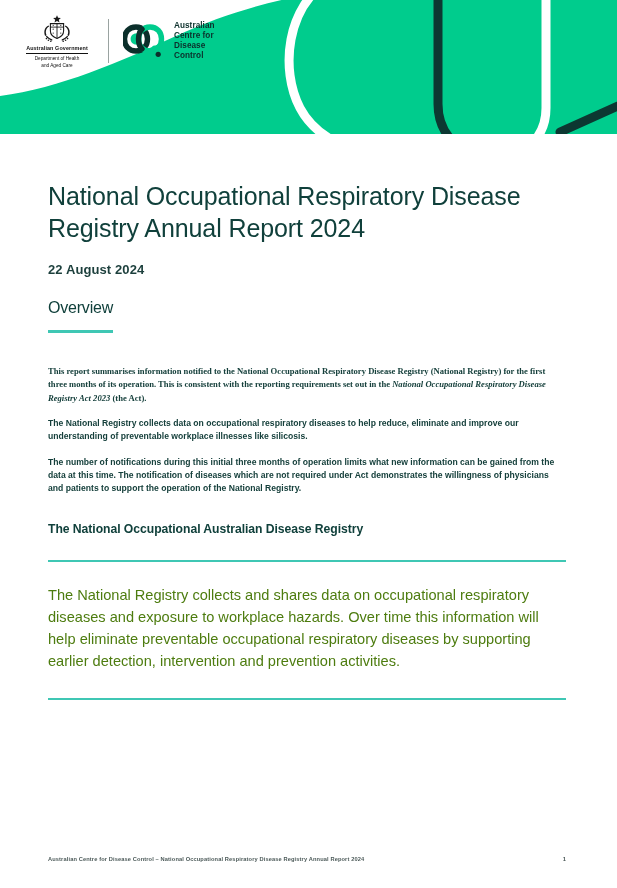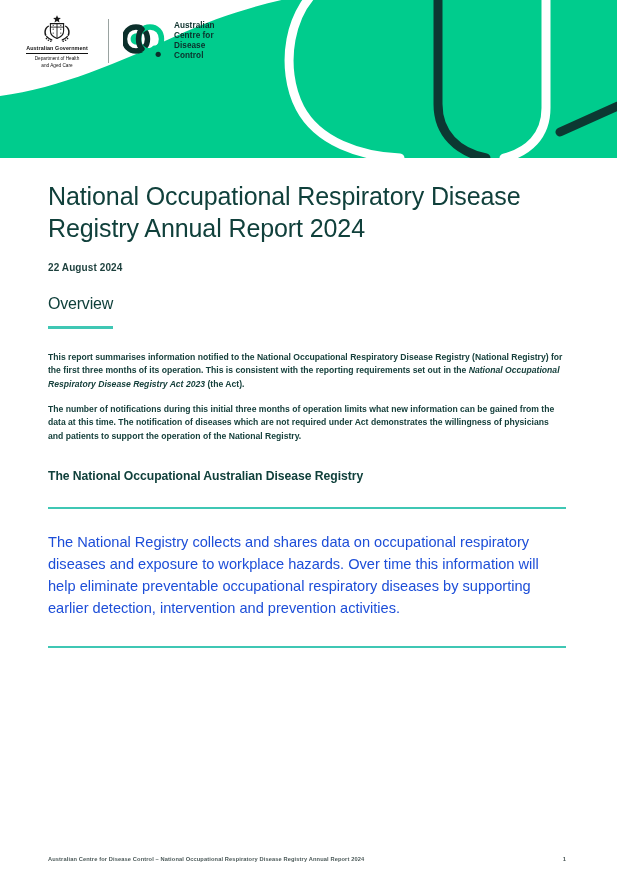--- a/index.html
+++ b/index.html
@@ -15,21 +15,21 @@
     font-family: "Liberation Sans", sans-serif;
     color: #143d3a;
   }
 
   
   .banner {
     position: absolute;
     left: 0;
     top: 0;
     width: 617px;
-    height: 158px;
+    height: 134px;
     overflow: hidden;
     background: #ffffff;
   }
   .banner-svg {
     position: absolute;
     left: 0;
     top: 0;
     display: block;
   }
 
@@ -105,21 +105,21 @@
   .doc-title {
     font-size: 25px;
     font-weight: normal;
     line-height: 1.28;
     color: #10403b;
     margin: 22px 0 0 0;
     letter-spacing: -.1px;
     max-width: 480px;
   }
   .doc-date {
-    font-size: 10px;
+    font-size: 13px;
     color: #1c3f3c;
     margin-top: 18px;
     font-weight: bold;
     letter-spacing: .1px;
   }
 
   .h1 {
     font-size: 16px;
     font-weight: normal;
     color: #10403b;
@@ -134,41 +134,41 @@
   }
 
   p.body {
     font-size: 8.6px;
     line-height: 1.55;
     color: #16403c;
     margin: 12px 0 0 0;
     font-weight: bold;
     letter-spacing: .005px;
   }
-  p.body.first { margin-top: 22px; }
+  p.body.first { margin-top: 32px; font-family: Liberation Serif, serif; }
   p.body i { font-style: italic; }
 
   .h2 {
     font-size: 12.2px;
     font-weight: bold;
     color: #10403b;
     margin: 26px 0 0 0;
     letter-spacing: -.05px;
   }
 
   .quote-block {
     margin-top: 24px;
     border-top: 2.2px solid #3fc7b4;
     border-bottom: 2.2px solid #3fc7b4;
     padding: 22px 0 26px 0;
   }
   .quote-text {
     font-size: 14.6px;
     line-height: 1.52;
-    color: #1d4ed8;
+    color: #4d7c0f;
     margin: 0;
     max-width: 500px;
     font-weight: normal;
   }
 
   
   .footer {
     position: absolute;
     left: 48px;
     top: 856px;
@@ -282,20 +282,21 @@
   <div class="content">
 
     <h1 class="doc-title">National Occupational Respiratory Disease Registry Annual Report 2024</h1>
 
     <div class="doc-date">22 August 2024</div>
 
     <h2 class="h1">Overview</h2>
     <div class="rule-short"></div>
 
     <p class="body first"><span>This report summarises information notified to the National Occupational Respiratory Disease Registry (National Registry) for the first three months of its operation. This is consistent with the reporting requirements set out in the </span><i>National Occupational Respiratory Disease Registry Act 2023</i><span> (the Act).</span></p>
+    <p class="body"><span>The National Registry collects data on occupational respiratory diseases to help reduce, eliminate and improve our understanding of preventable workplace illnesses like silicosis.</span></p>
     <p class="body"><span>The number of notifications during this initial three months of operation limits what new information can be gained from the data at this time. The notification of diseases which are not required under Act demonstrates the willingness of physicians and patients to support the operation of the National Registry.</span></p>
 
     <h3 class="h2">The National Occupational Australian Disease Registry</h3>
 
     <div class="quote-block">
       <p class="quote-text">The National Registry collects and shares data on occupational respiratory diseases and exposure to workplace hazards. Over time this information will help eliminate preventable occupational respiratory diseases by supporting earlier detection, intervention and prevention activities.</p>
     </div>
 
   </div>
 </div>

